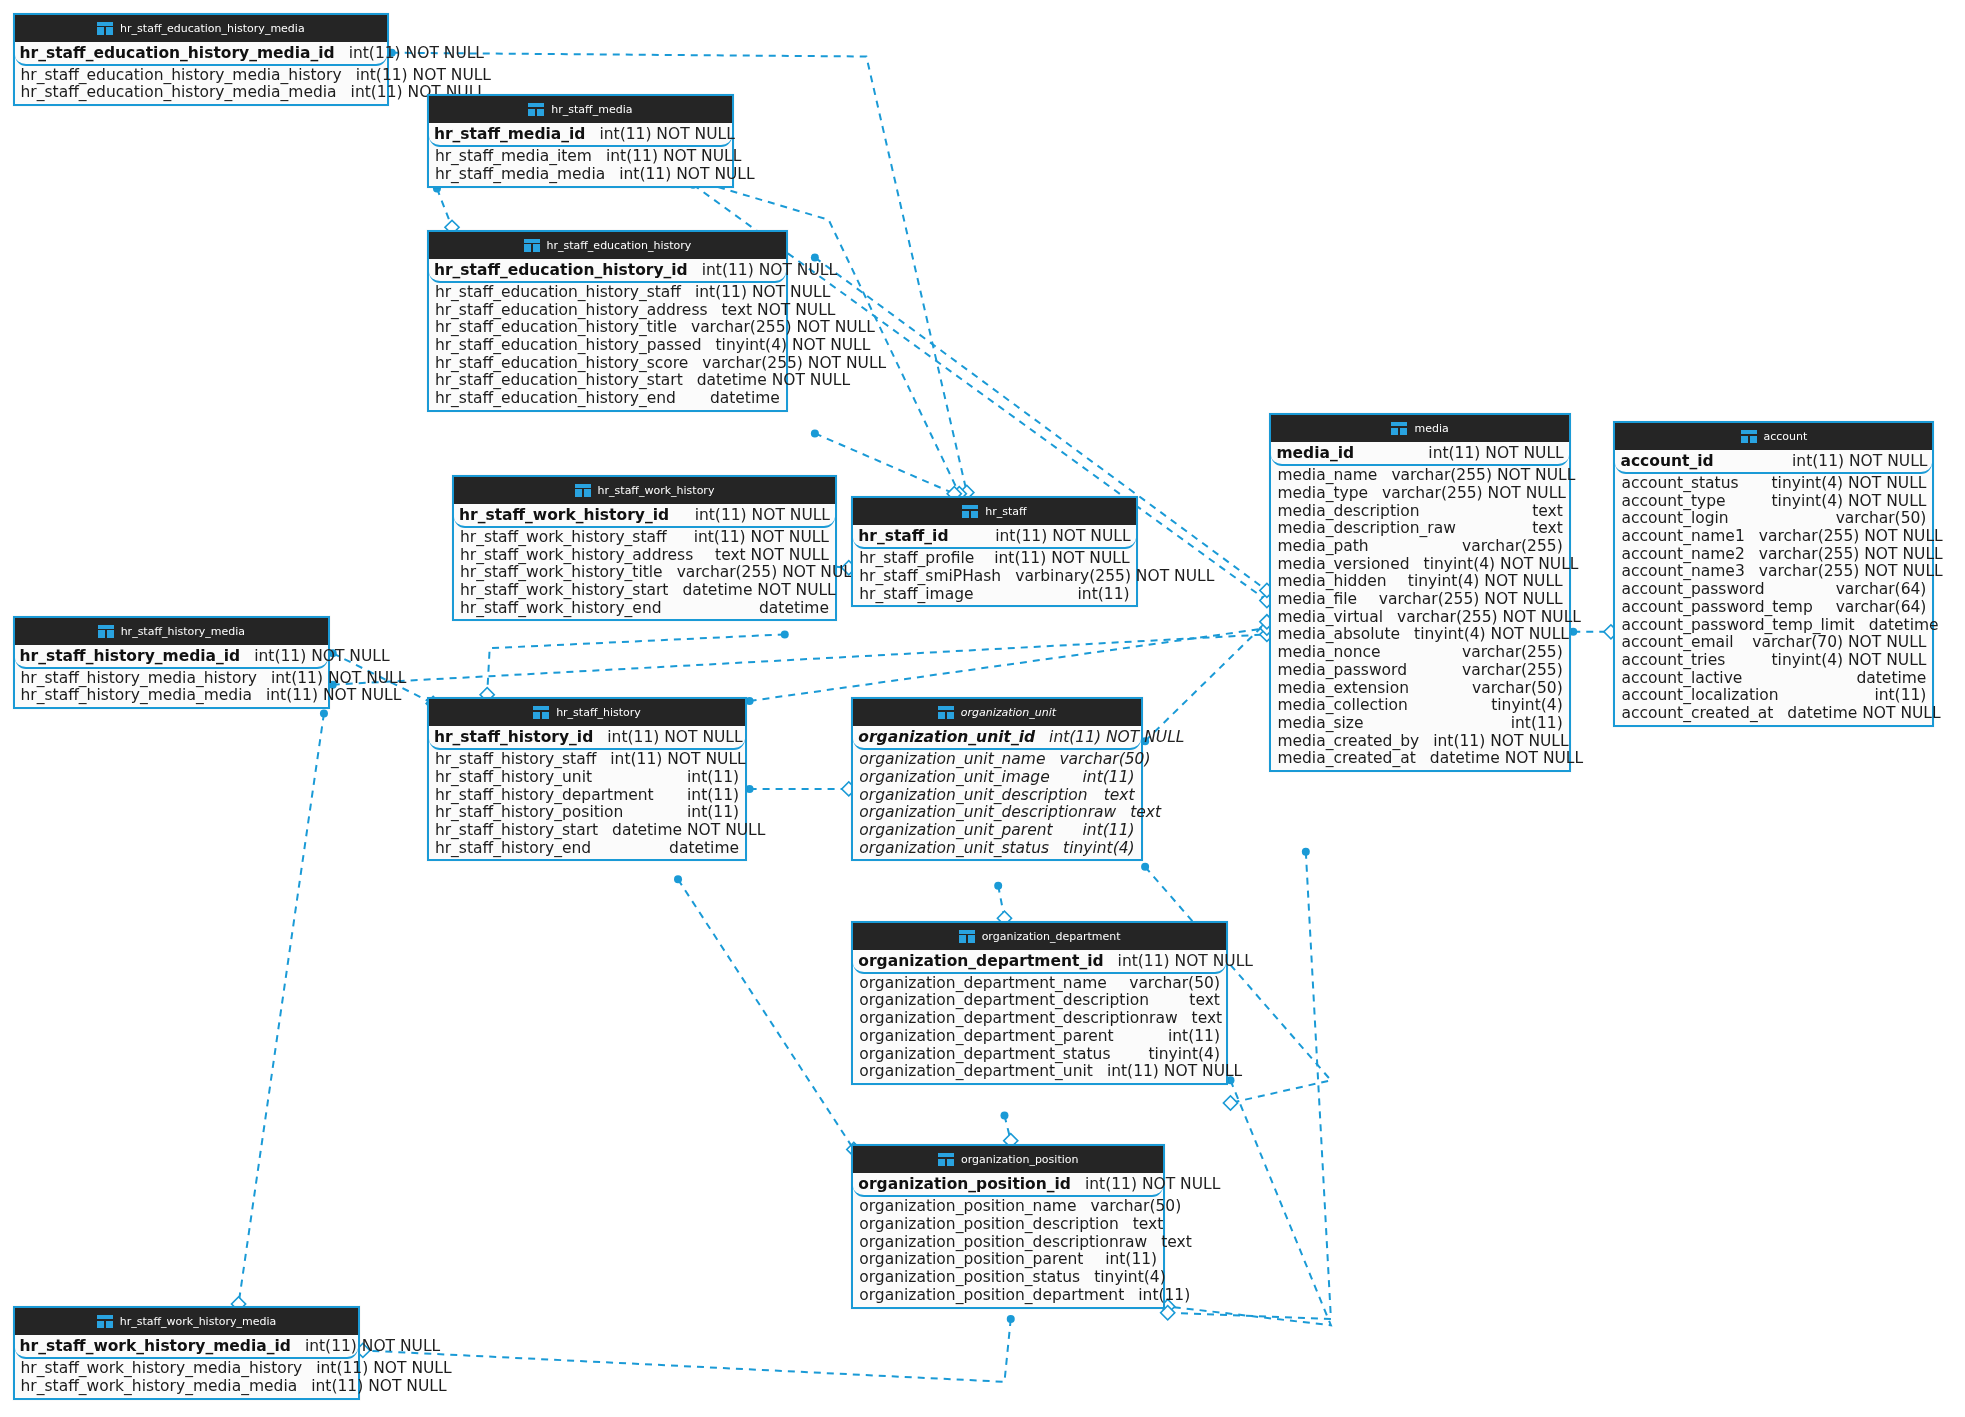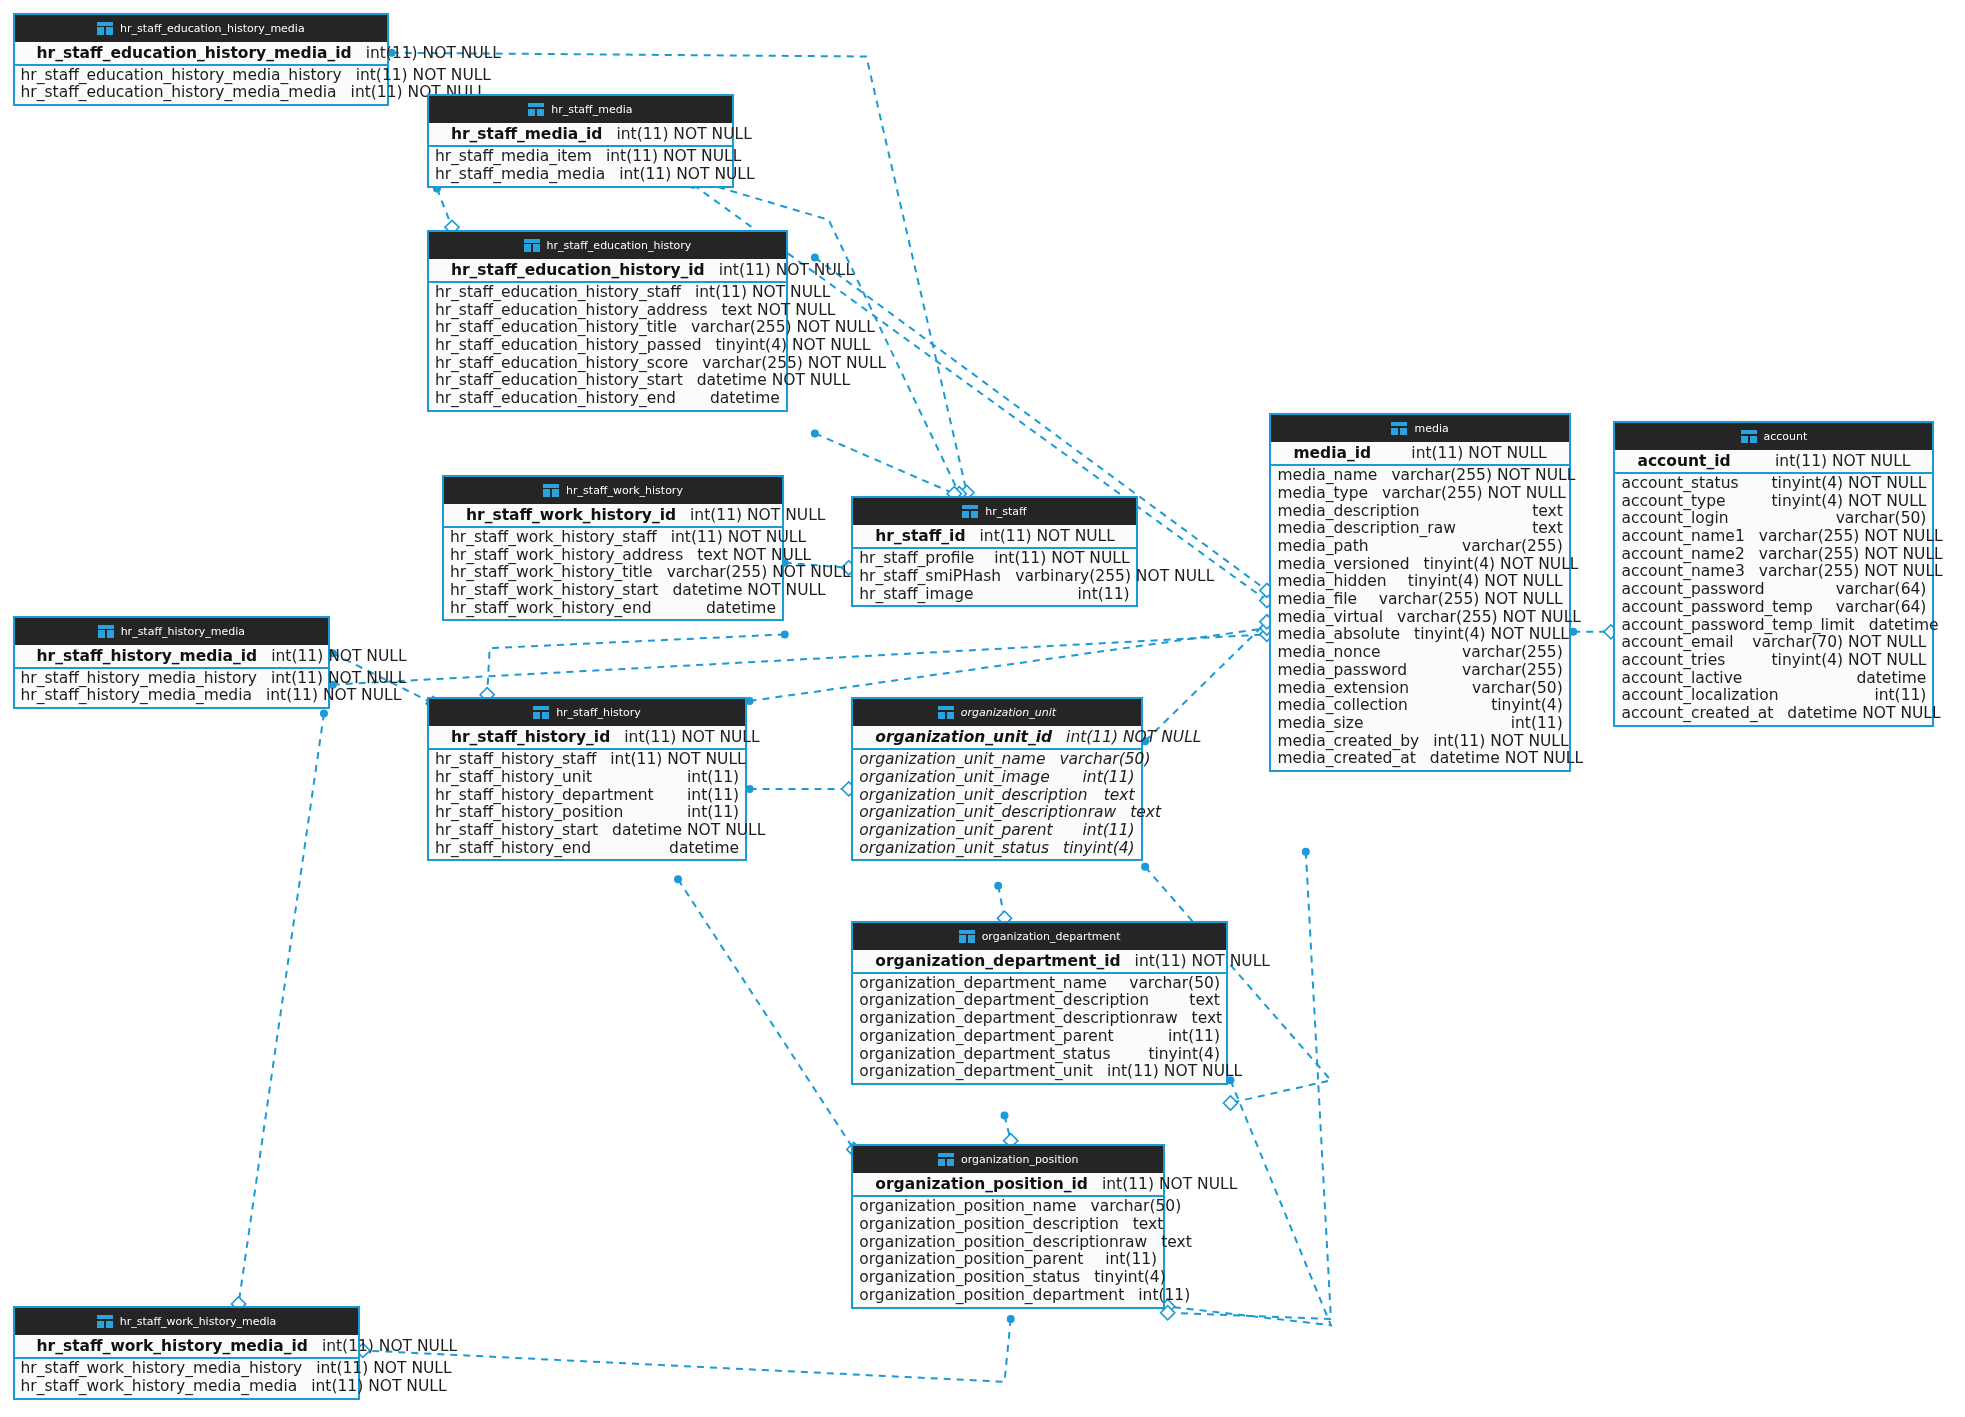--- a/index.html
+++ b/index.html
@@ -69,25 +69,26 @@
   .tbl-icon i.r2 { left:0; top:5.5px; width:7px; height:7.5px; }
   .tbl-icon i.r3 { left:9px; top:5.5px; width:7px; height:7.5px; }
 
   .pk-row {
     display: flex;
     align-items: center;
     justify-content: space-between;
     font-size: 15.5px;
     line-height: 24px;
     height: 24px;
-    padding: 0 22px;
+    padding: 0 5px;
     background: #fbfbfb;
     border-bottom: 2px solid #1a9ad6;
     white-space: nowrap;
     box-sizing: border-box;
+    border-radius: 11px;
   }
   .pk-row .col-name { font-weight: bold; color: #111; }
   .pk-row .col-type { color: #222; padding-left: 14px; }
 
   .field-list {
     padding: 1px 0 2px 0;
   }
   .field-row {
     display: flex;
     align-items: center;
@@ -259,21 +260,21 @@
         <div class="field-row">
           <span class="col-name">hr_staff_education_history_start</span>
           <span class="col-type">datetime NOT NULL</span>
         </div>
         <div class="field-row">
           <span class="col-name">hr_staff_education_history_end</span>
           <span class="col-type">datetime</span>
         </div>
       </div>
     </div>
-    <div class="entity" style="left: 442px; top: 474.846px; width: 342px;">
+    <div class="entity" style="left: 452px; top: 474.846px; width: 385px;">
       <div class="entity-header">
         <span class="tbl-icon">
           <i class="r1"></i>
           <i class="r2"></i>
           <i class="r3"></i>
         </span>
         <span>hr_staff_work_history</span>
       </div>
       <div class="pk-row">
         <span class="col-name">hr_staff_work_history_id</span>

